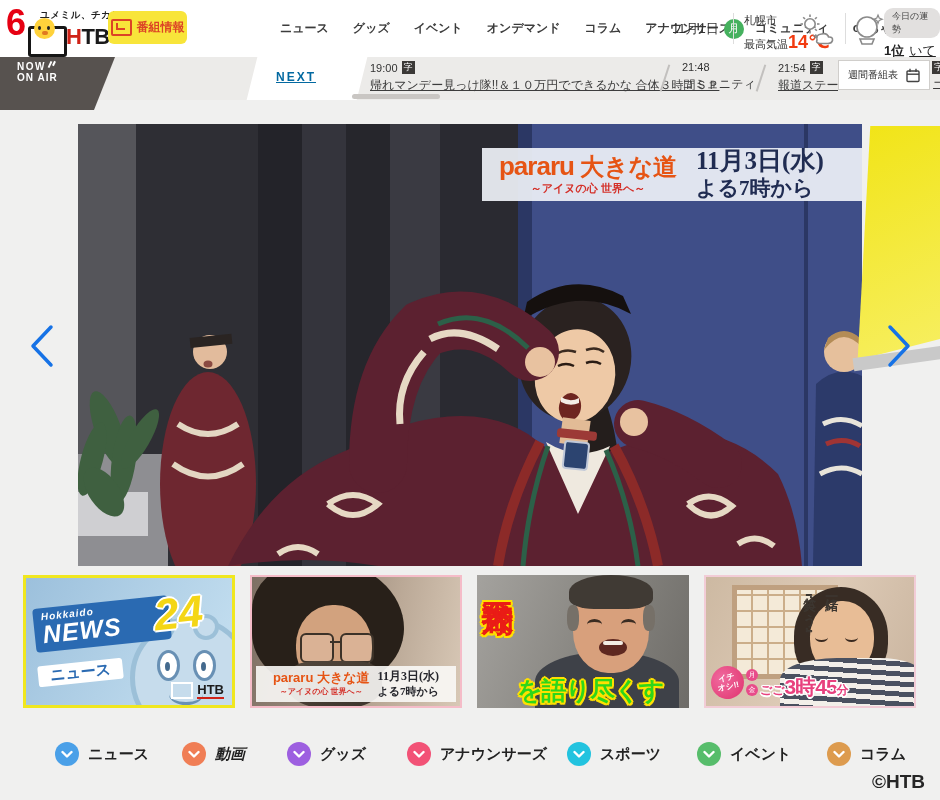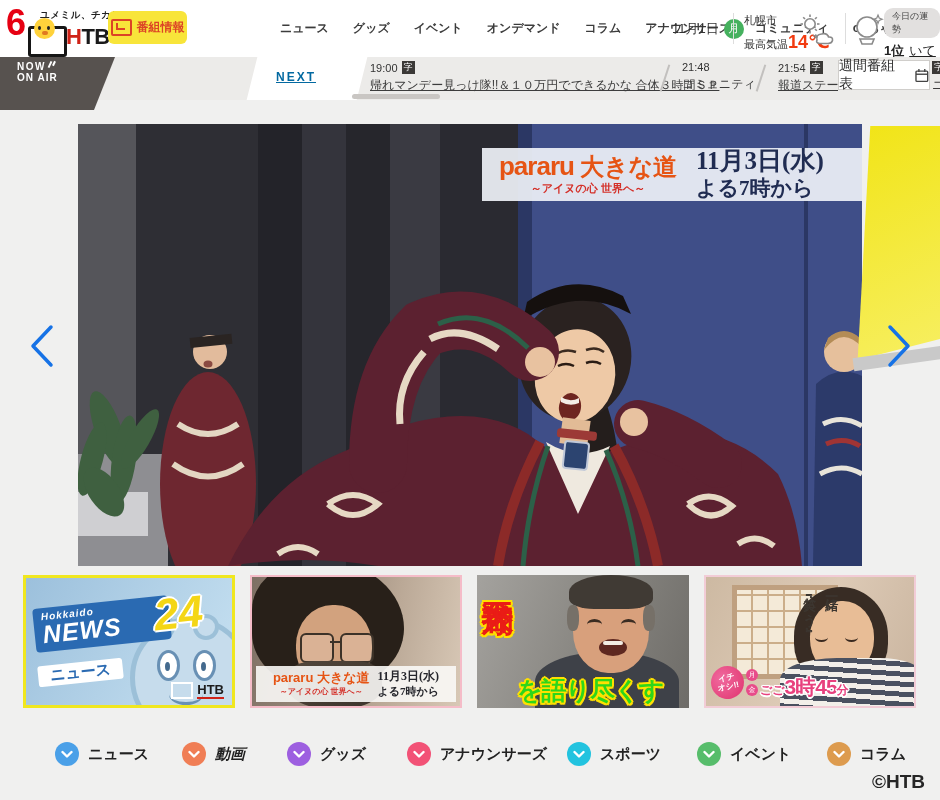--- a/index.html
+++ b/index.html
@@ -53,21 +53,21 @@
   .t-link{font-size:11px;color:#3c3c3c;text-decoration:underline;line-height:1.3;cursor:pointer;}
   .next-shape{position:absolute;left:252px;top:0;width:110px;height:43px;background:#fff;transform:skewX(-14deg);}
   .next-label{position:absolute;left:276px;top:13px;font-size:12px;font-weight:700;letter-spacing:2px;color:#0369a1;text-decoration:underline;}
   .titem{position:absolute;top:4px;}
   .titem .row{display:flex;align-items:center;gap:4px;}
   .ccbadge{width:13px;height:13px;background:#3b3937;color:#fff;font-size:9px;display:flex;align-items:center;justify-content:center;flex:none;}
   .titem .title{font-size:12px;color:#3c3c3c;margin-top:3px;white-space:nowrap;}
   .u{text-decoration:underline;cursor:pointer;}
   .slash{position:absolute;top:7px;width:1.5px;height:28px;background:#c2c0be;transform:rotate(18deg);}
   .clip60{max-width:60px;overflow:hidden;}
-  .sched-btn{position:absolute;left:838px;top:3px;width:92px;height:30px;background:#fff;border:1px solid #d0cecb;display:flex;align-items:center;justify-content:center;gap:8px;font-size:14px;color:#333;cursor:pointer;box-sizing:border-box;}
+  .sched-btn{position:absolute;left:838px;top:3px;width:92px;height:30px;background:#fff;border:1px solid #d0cecb;display:flex;align-items:center;justify-content:center;gap:8px;font-size:10px;color:#333;cursor:pointer;box-sizing:border-box;}
   .scrollbar{position:absolute;left:352px;top:37px;width:88px;height:5px;background:#c9c6c3;border-radius:3px;cursor:pointer;}
 
   
   .stage{position:absolute;left:78px;top:124px;width:784px;height:442px;overflow:hidden;background:#26262c;}
   .ov-box{position:absolute;left:404px;top:24px;width:380px;height:53px;background:rgba(237,240,246,.93);display:flex;align-items:center;}
   .ov-left{width:212px;text-align:center;}
   .ov-title{white-space:nowrap;line-height:1;}
   .ov-latin{font-size:26px;font-weight:900;color:#e65414;letter-spacing:-1px;}
   .ov-ja{font-size:24px;font-weight:900;color:#e65414;margin-left:6px;}
   .ov-sub{font-size:11px;font-weight:700;color:#d42f28;margin-top:2px;}

